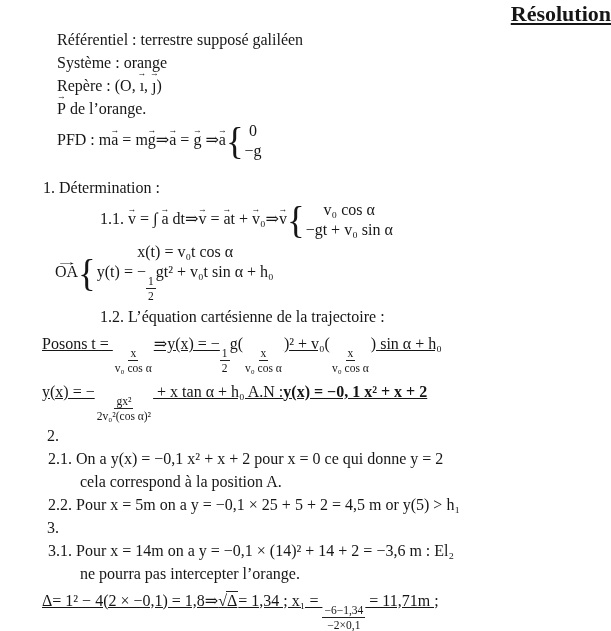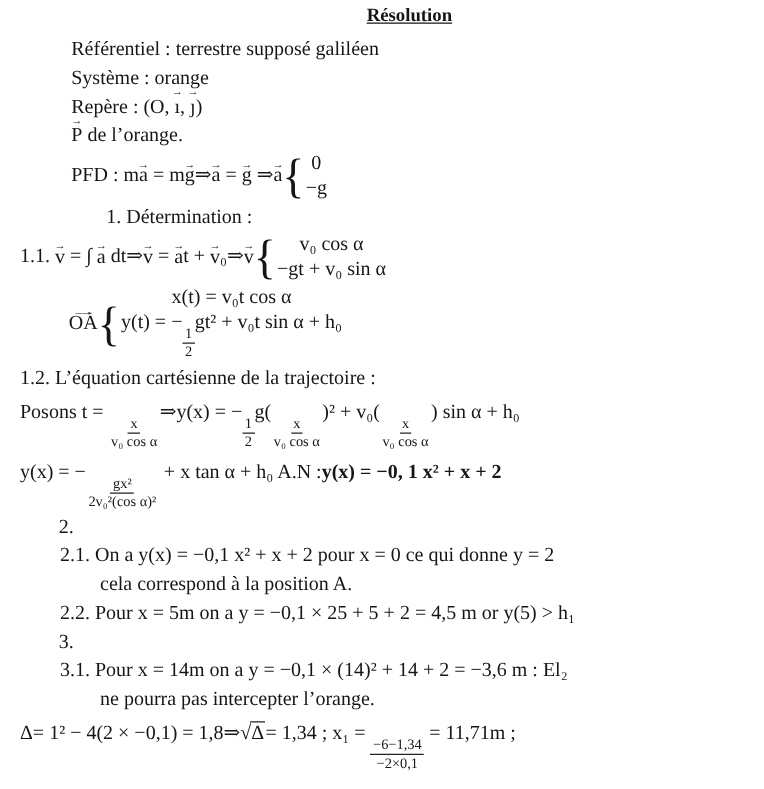--- a/index.html
+++ b/index.html
@@ -2,29 +2,29 @@
 <html><head>
 <meta charset="utf-8">
 <style>
   html,body{margin:0;padding:0;background:#ffffff;}
   body{
     width:611px;height:631px;overflow:hidden;
     font-family:"Liberation Serif","DejaVu Serif",serif;
     color:#161616;
   }
   .doc{padding-top:3px;font-size:16px;}
-  .title{text-align:center;font-weight:bold;font-size:15px;line-height:21px;margin-bottom:4px;padding-left:44px;}
+  .title{text-align:right;font-weight:bold;font-size:22px;line-height:21px;margin-bottom:4px;padding-left:44px;}
   .title .title-text{text-decoration:underline;}
   .line{line-height:23px;white-space:nowrap;}
   
   .ind-a{padding-left:57px;}
-  .ind-b{padding-left:85px;}
-  .ind-c{margin-left:16px;}
+  .ind-b{padding-left:43px;margin-top:14px;}
+  .ind-c{padding-left:100px;}
   .ind-oa{padding-left:55px;}
-  .ind-d{padding-left:16px;}
+  .ind-d{padding-left:42px;text-decoration:underline;}
   .ind-e{padding-left:47px;}
   .ind-f{padding-left:48px;}
   .ind-g{padding-left:80px;}
   .mid{line-height:32px;}
   .tall{line-height:normal;padding-top:1px;padding-bottom:1px;}
   
   .bold{font-weight:bold;}
   .vec{display:inline-block;position:relative;}
   .vec .arr{position:absolute;left:50%;top:-0.58em;transform:translateX(-50%);font-size:0.55em;line-height:1;}
   .ovec .arr{transform:translateX(-50%) scaleX(2.6);}

